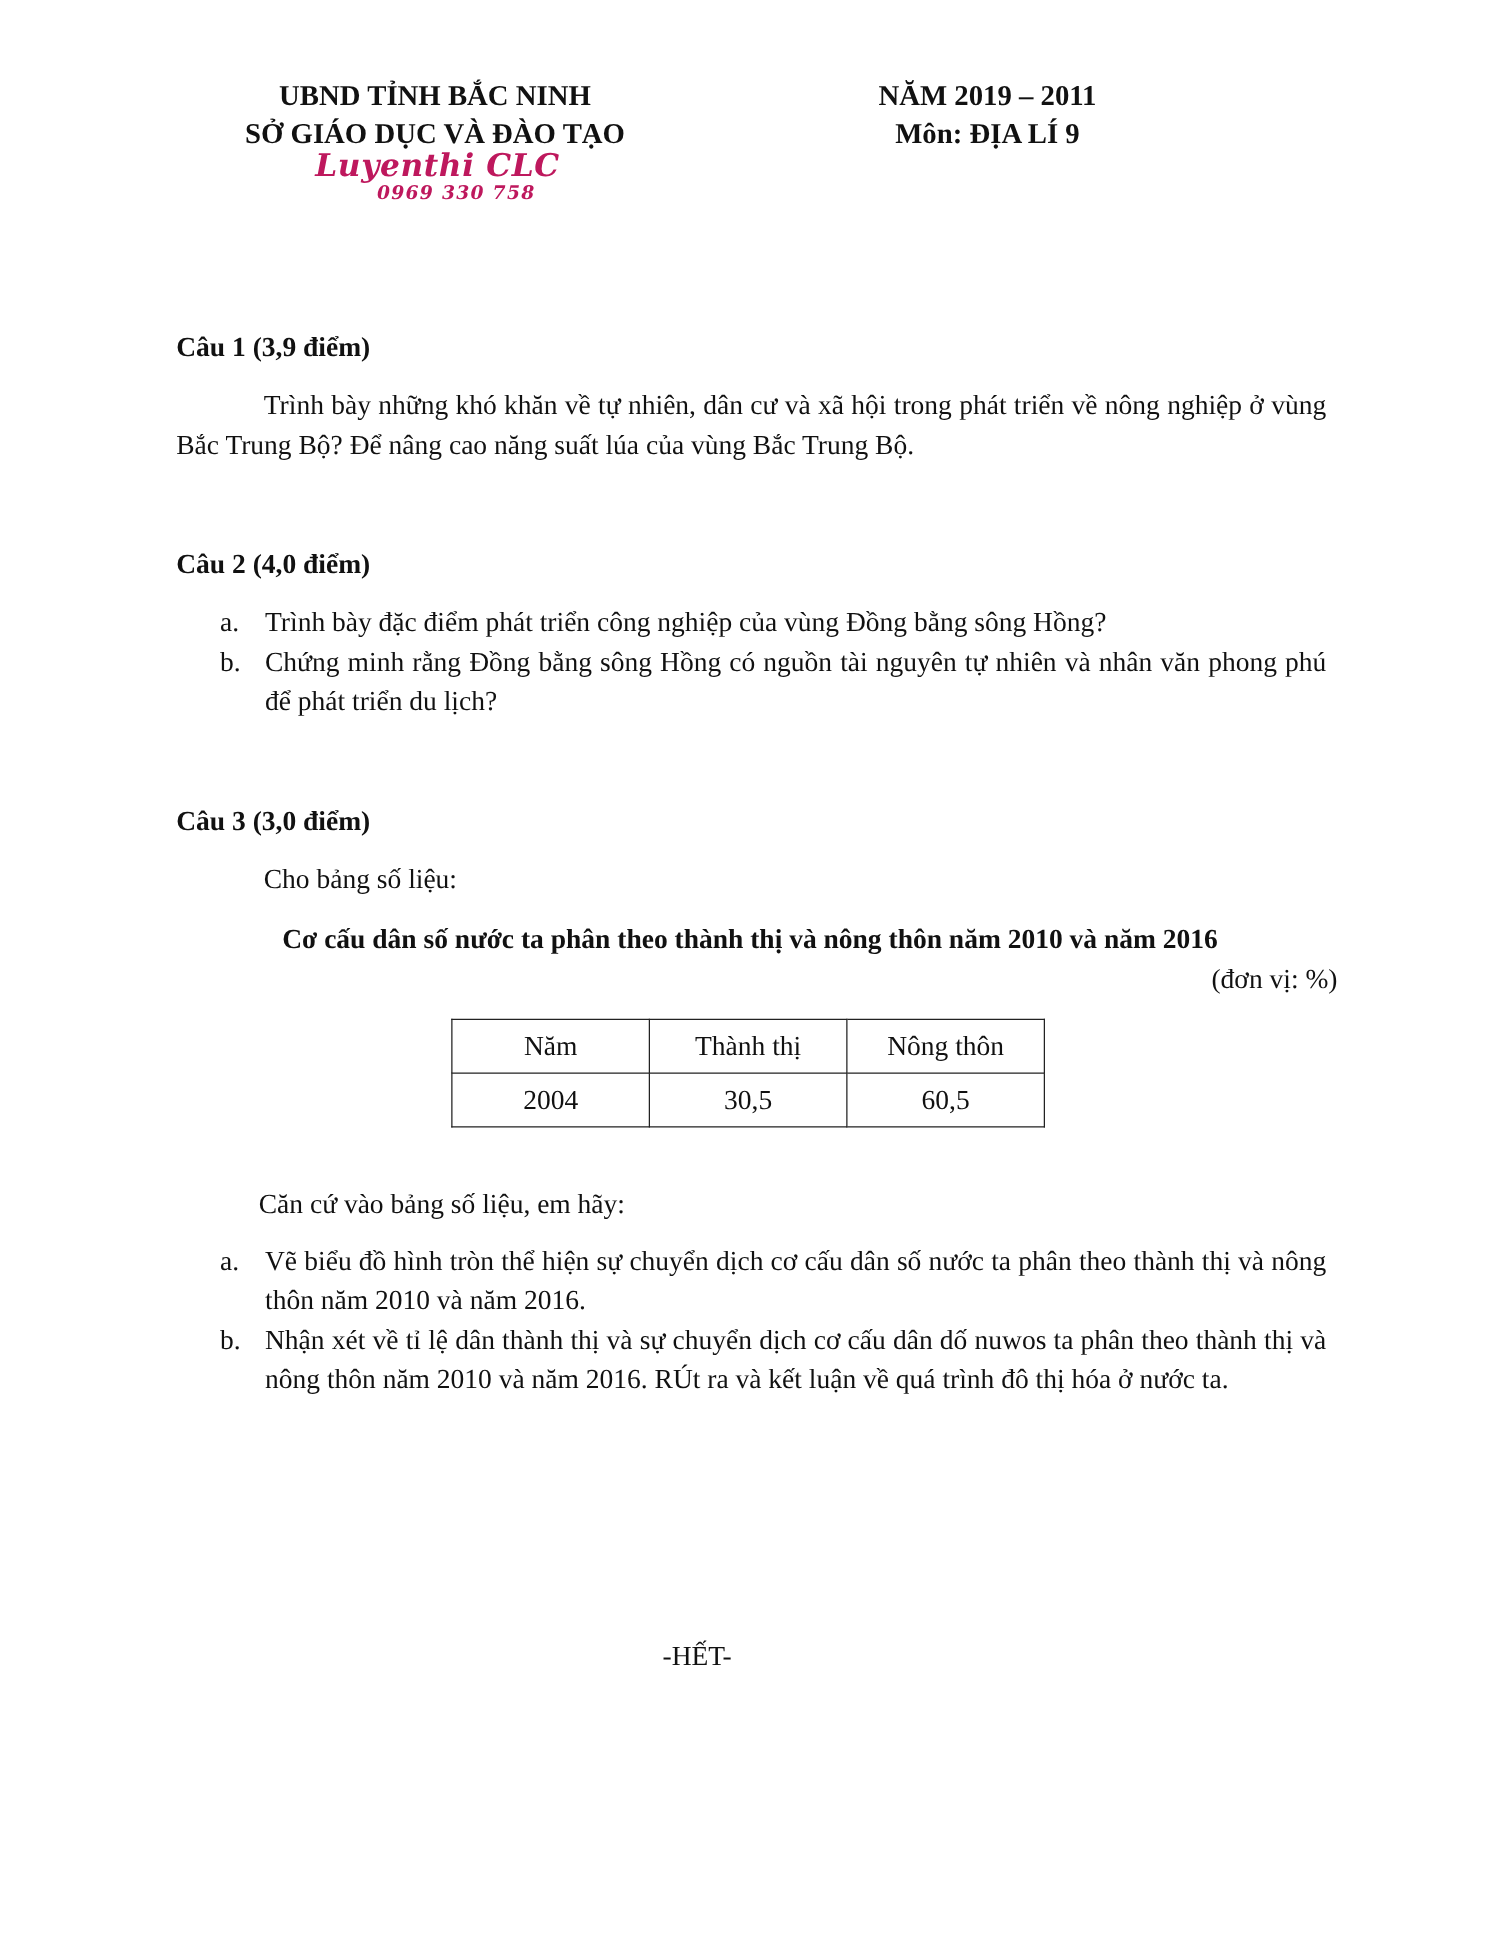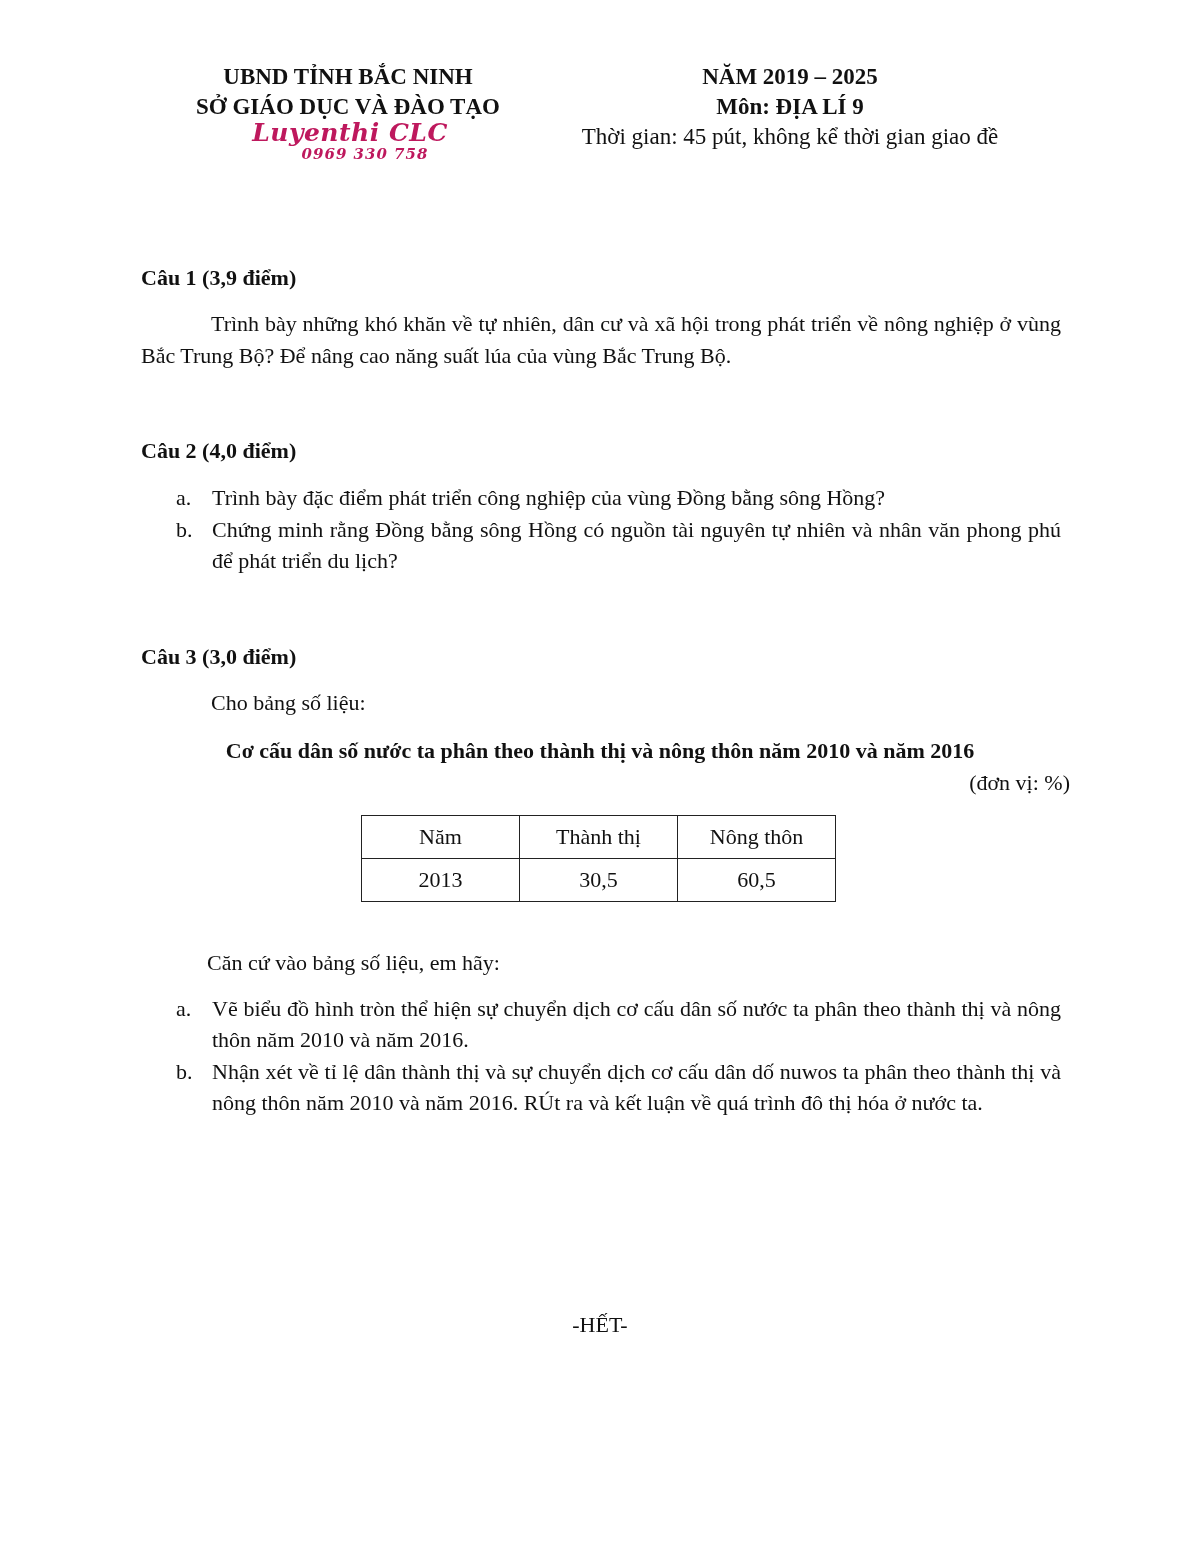--- a/index.html
+++ b/index.html
@@ -48,39 +48,38 @@
       position: absolute; left: 361px; top: 815px;
       border-collapse: collapse; font-size: 22px;
     }
     table.data td {
       border: 1.5px solid #222; text-align: center;
       height: 42px; padding: 0; 
     }
     table.data td.c0 { width: 157px; }
     table.data td.c1 { width: 157px; }
     table.data td.c2 { width: 157px; }
-    .end { left: 530px; top: 1312px; width: 140px; text-align: center; font-size: 22px; }
+    .end { left: 530px; top: 1312px; width: 140px; font-size: 22px; }
   </style>
 </head>
 <body>
 
 <div class="abs hdr-left">
   <div>UBND TỈNH BẮC NINH</div>
   <div>SỞ GIÁO DỤC VÀ ĐÀO TẠO</div>
 </div>
 
 <div class="abs logo">
   <div class="brand">Luyenthi CLC</div>
   <div class="phone">0969 330 758</div>
 </div>
 
 <div class="abs hdr-right">
-  <div class="b">NĂM 2019 – 2025</div>
+  <div class="b">NĂM 2019 – 2011</div>
   <div class="b">Môn: ĐỊA LÍ 9</div>
-  <div>Thời gian: 45 pút, không kể thời gian giao đề</div>
 </div>
 
 <div class="abs q-title" style="top:264px;">Câu 1 (3,9 điểm)</div>
 <div class="abs para indent-p" style="top:308px;">Trình bày những khó khăn về tự nhiên, dân cư và xã hội trong phát triển về nông nghiệp ở vùng Bắc Trung Bộ? Để nâng cao năng suất lúa của vùng Bắc Trung Bộ.</div>
 
 <div class="abs q-title" style="top:437px;">Câu 2 (4,0 điểm)</div>
 <div class="abs item" style="top:482px;">
   <span class="lbl">a.</span>
   <span class="txt">Trình bày đặc điểm phát triển công nghiệp của vùng Đồng bằng sông Hồng?</span>
 </div>
@@ -95,21 +94,21 @@
 <div class="abs tbl-unit">(đơn vị: %)</div>
 
 <table class="data">
   <tbody>
       <tr>
     <td class="c0">Năm</td>
     <td class="c1">Thành thị</td>
     <td class="c2">Nông thôn</td>
   </tr>
   <tr>
-    <td>2013</td>
+    <td>2004</td>
     <td>30,5</td>
     <td>60,5</td>
   </tr>
 </tbody>
   </table>
 
 <div class="abs para" style="left:207px; top:947px;">Căn cứ vào bảng số liệu, em hãy:</div>
 
 <div class="abs item" style="top:993px;">
   <span class="lbl">a.</span>

